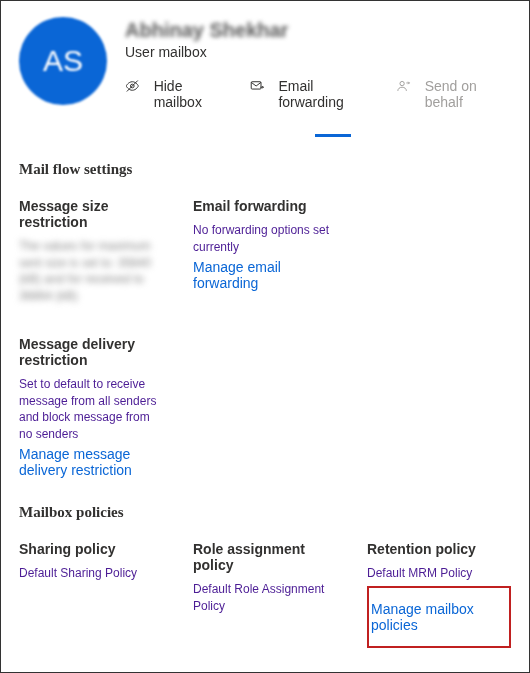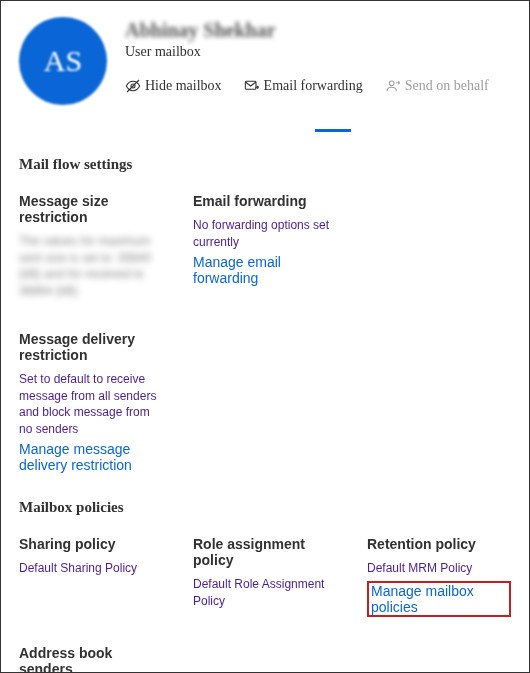--- a/index.html
+++ b/index.html
@@ -10,21 +10,20 @@
     background: #fff;
     width: 530px;
     height: 673px;
     border: 1px solid #333;
     padding: 16px 18px;
   }
   .header {
     display: flex;
     gap: 18px;
     margin-bottom: 24px;
-    font-family: Liberation Serif, serif;
   }
   .avatar {
     width: 88px;
     height: 88px;
     border-radius: 50%;
     background: #0a66d6;
     color: #fff;
     display: flex;
     align-items: center;
     justify-content: center;
@@ -44,22 +43,22 @@
   .user-type { font-size: 14px; color: #323130; }
   .actions {
     display: flex;
     gap: 22px;
     margin-top: 18px;
     align-items: center;
     font-size: 14px;
   }
   .action {
     display: inline-flex;
-    align-items: flex-end;
-    gap: 4px;
+    align-items: flex-start;
+    gap: 14px;
     color: #323130;
     cursor: pointer;
   }
   .action.disabled { color: #a19f9d; cursor: default; }
   .action svg { width: 16px; height: 16px; }
   .tab-underline {
     border-bottom: 3px solid #0a66d6;
     width: 36px;
     margin-left: 296px;
     margin-top: 14px;
@@ -91,21 +90,21 @@
   .block p.blurred { filter: blur(3px); color:#888; }
   .link {
     color: #0a66d6;
     font-size: 14px;
     cursor: pointer;
     display: inline-block;
   }
   .section-spacer { height: 26px; }
   .highlight-box {
     border: 2px solid #c02020;
-    padding: 0 2px;
+    padding: 13px 2px;
     display: inline-block;
   }
 </style>
 </head>
 <body>
 
 <div class="header">
   <div class="avatar">
     <span>AS</span>
   </div>

